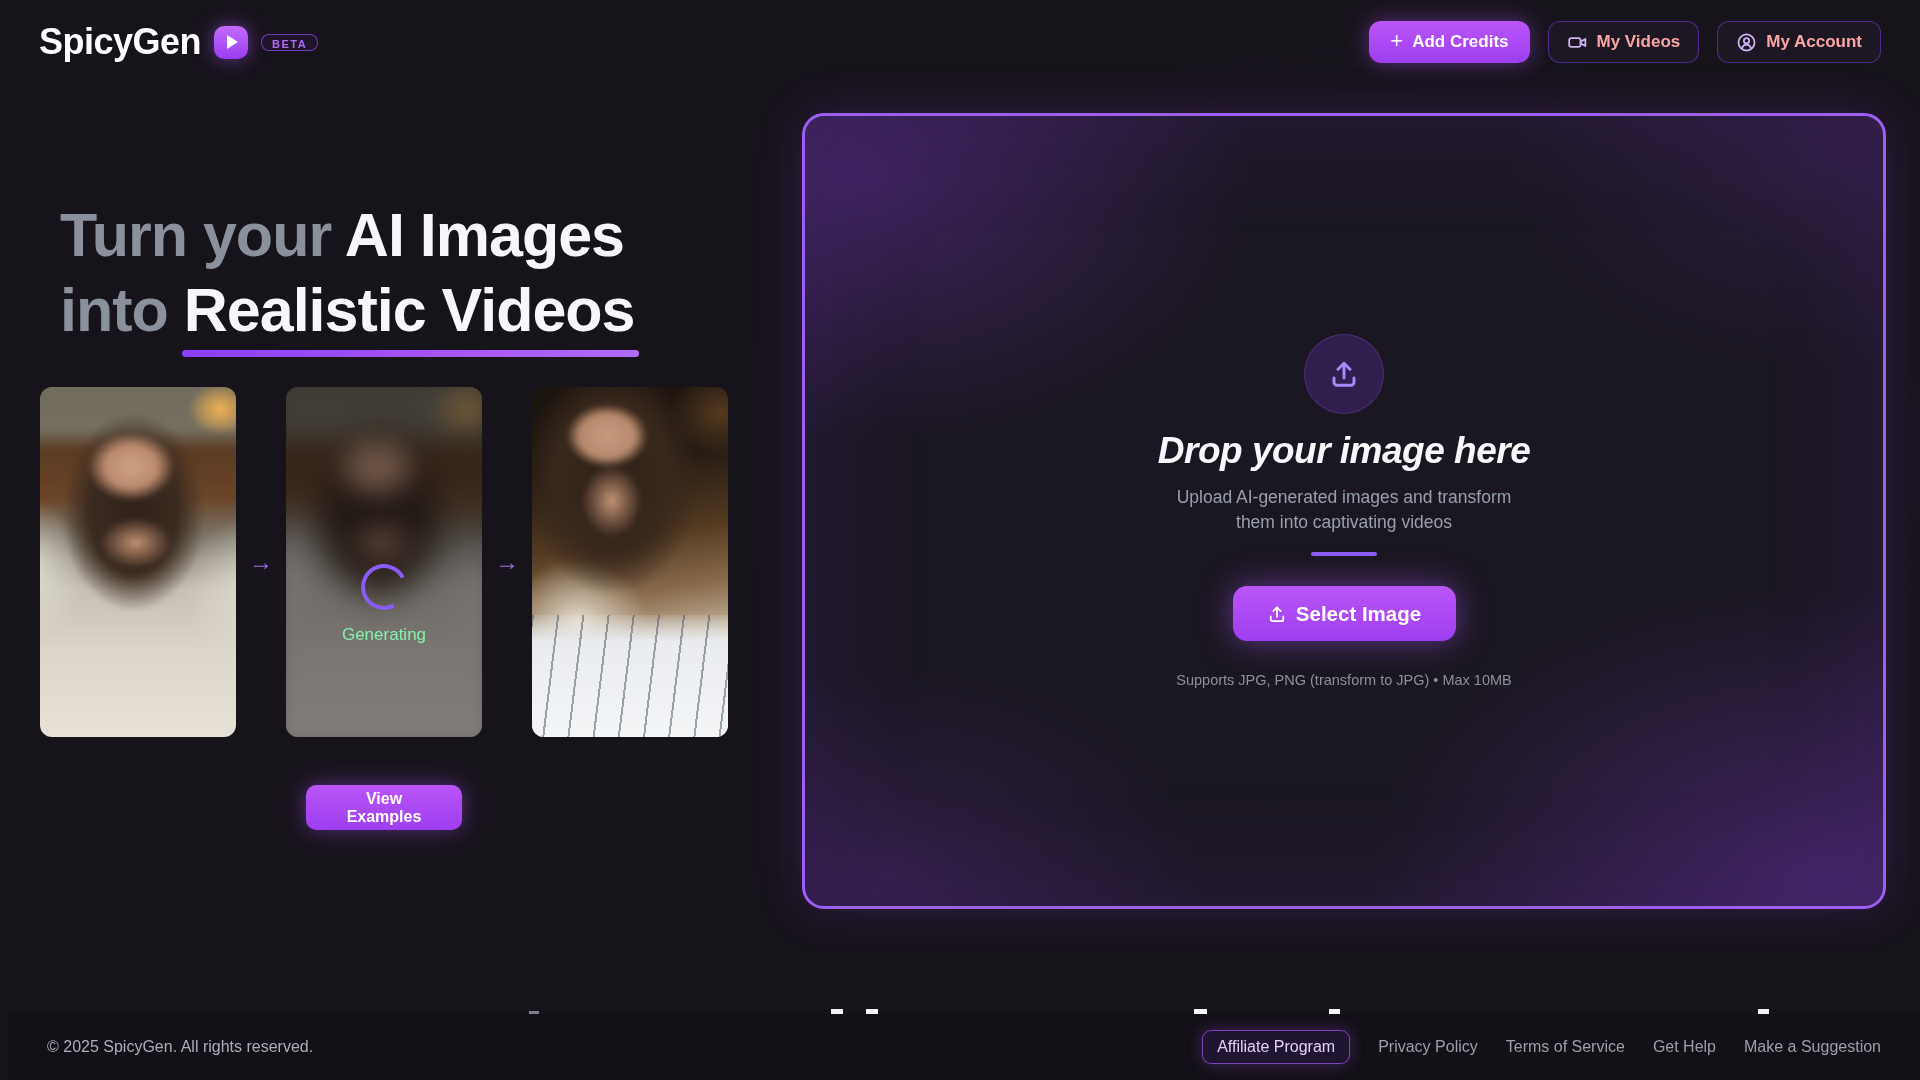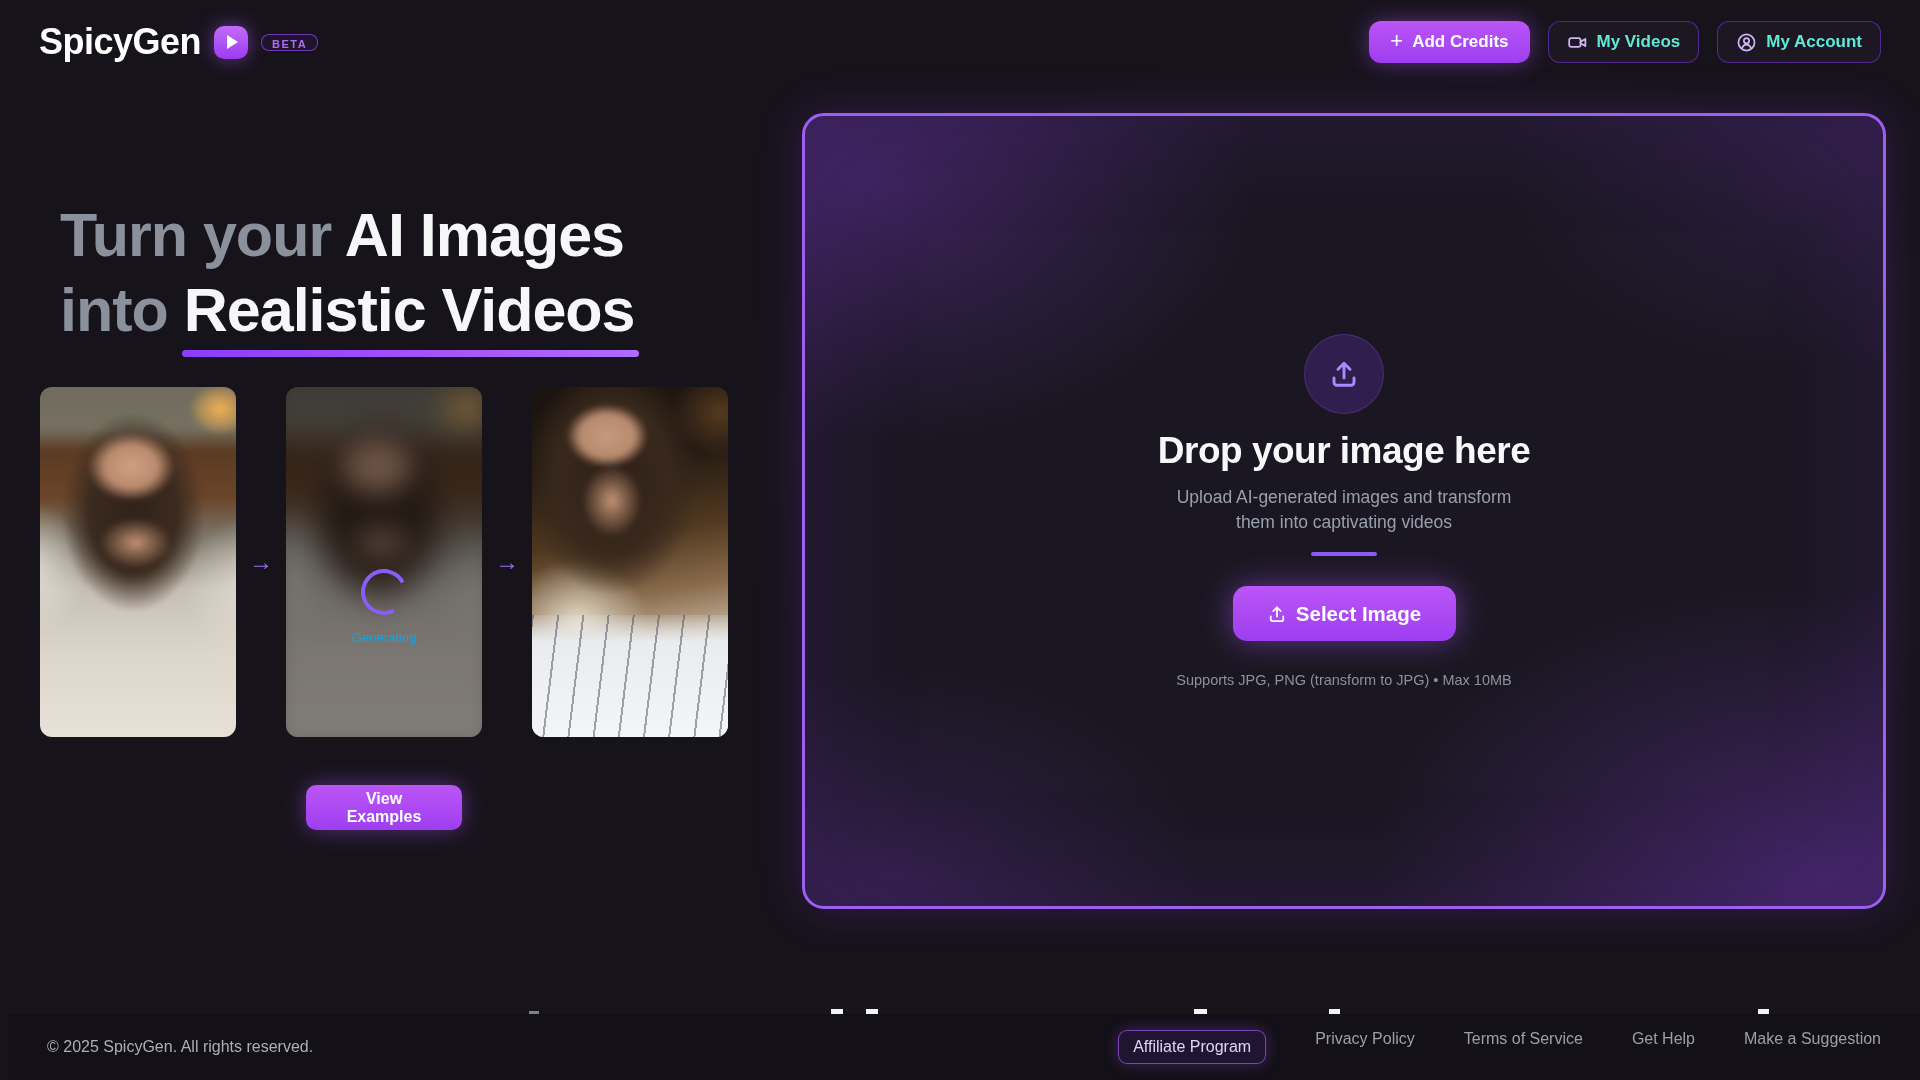--- a/index.html
+++ b/index.html
@@ -28,21 +28,21 @@
     border:1.5px solid rgba(140,70,235,.75); border-radius:8px; padding:3px 10px 0;
     background:rgba(124,58,237,.07); }
 
   .header-actions { display:flex; align-items:center; gap:18px; }
   .btn { display:flex; align-items:center; justify-content:center; gap:9px;
     height:42px; border-radius:12px; border:none; cursor:pointer;
     font-family:"Liberation Sans", sans-serif; font-size:17px; font-weight:bold; }
   .btn-primary { color:#ffffff; padding:0 21px;
     background:linear-gradient(180deg,#bb55f7 0%, #9d3ef0 100%);
     box-shadow:0 0 22px rgba(168,85,247,.45); }
-  .btn-ghost { color:#5eead4; padding:12px 18px; background:rgba(31,25,39,.75);
+  .btn-ghost { color:#fca5a5; padding:12px 18px; background:rgba(31,25,39,.75);
     border:1.5px solid rgba(124,58,237,.55); }
   .plus-glyph { font-size:22px; font-weight:normal; line-height:1; position:relative; top:-1px; }
   .ico { display:inline-flex; }
 
   
   .hero-title { position:absolute; left:60px; top:198px; font-size:61px; font-weight:bold;
     letter-spacing:-1px; line-height:75px; white-space:nowrap; }
   .hero-title .muted { color:#8a919d; }
   .hero-title .strong { color:#f6f7f9; }
   .u-wrap { position:relative; display:inline-block; }
@@ -71,21 +71,21 @@
       radial-gradient(112px 150px at 42% 28%, #2e1f16 0%, #3a281b 50%, rgba(58,40,27,0) 78%),
       radial-gradient(74px 62px at 90% 11%, #573a1e 0%, rgba(87,58,30,0) 70%),
       radial-gradient(95px 85px at 27% 66%, #e3dbc9 0%, rgba(227,219,201,0) 75%),
       linear-gradient(170deg,#17110d 0%, #241a12 26%, #53391f 44%, #8a6a4a 58%, #cdbfa8 72%, #e7e2da 86%, #eceae6 100%);
   }
   .ph.blurred { filter:blur(12px) brightness(.82) saturate(.9); }
   .card-overlay { position:absolute; inset:0; background:rgba(12,9,12,.34);
     display:flex; flex-direction:column; align-items:center; justify-content:flex-end; padding-bottom:92px; }
   .spinner { width:46px; height:46px; border-radius:50%;
     border:4px solid #8b5cf6; border-right-color:transparent; transform:rotate(18deg); }
-  .gen-label { margin-top:15px; font-size:13px; color:#0ea5e9; }
+  .gen-label { margin-top:15px; font-size:17px; color:#86efac; }
   .bedding { position:absolute; left:0; right:0; bottom:0; height:35%;
     background:
       repeating-linear-gradient(97deg, rgba(72,78,94,.5) 0 2px, rgba(0,0,0,0) 2px 25px),
       linear-gradient(180deg, rgba(233,235,238,.15) 0%, #e9ebee 22%, #f3f5f7 100%);
     filter:blur(.6px); }
   .arrow-glyph { width:26px; text-align:center; font-size:24px; color:#a06bf0; }
 
   .view-examples { position:absolute; left:306px; top:785px; width:156px; height:45px;
     border-radius:10px; font-size:16px; }
 
@@ -96,36 +96,36 @@
       radial-gradient(620px 420px at 6% 8%, rgba(138,63,226,.30), rgba(138,63,226,0) 62%),
       radial-gradient(720px 460px at 94% 96%, rgba(138,63,226,.32), rgba(138,63,226,0) 62%),
       radial-gradient(520px 340px at 8% 96%, rgba(138,63,226,.18), rgba(138,63,226,0) 60%),
       radial-gradient(520px 340px at 94% 6%, rgba(138,63,226,.14), rgba(138,63,226,0) 60%),
       #1b1722;
     box-shadow:inset 0 0 120px rgba(120,50,210,.18), 0 0 45px rgba(138,63,226,.22);
     display:flex; flex-direction:column; align-items:center; justify-content:center; }
   .up-circle { width:80px; height:80px; border-radius:50%;
     background:rgba(124,58,237,.22); border:1px solid rgba(150,90,240,.25);
     display:flex; align-items:center; justify-content:center; }
-  .dz-title { font-size:37px; font-weight:bold; color:#f7f8fa; margin-top:16px; letter-spacing:-0.5px; }
+  .dz-title { font-size:37px; font-weight:bold; color:#f7f8fa; margin-top:16px; letter-spacing:-0.5px;font-style:italic; }
   .dz-sub { font-size:17.5px; line-height:25px; color:#98a0ac; text-align:center;
     max-width:350px; margin-top:13px; }
   .dz-divider { width:66px; height:4px; border-radius:2px; background:#8b5cf6; margin-top:17px; }
   .select-btn { width:223px; height:55px; border-radius:14px; font-size:20.5px; margin-top:30px;
     box-shadow:0 0 30px rgba(168,85,247,.5); }
   .dz-supports { font-size:14.5px; color:#8b919c; margin-top:31px; }
 
   
   .frag { position:absolute; background:#f3f4f6; }
 
   
   .footer { position:absolute; left:8px; right:0; bottom:0; height:66px; background:#131017;
     display:flex; align-items:center; justify-content:space-between; padding:0 39px; }
   .copyright { font-size:16px; color:#aab0b8; }
-  .footer-nav { display:flex; gap:49px; }
+  .footer-nav { display:flex; align-items:center; gap:28px; }
   .footer-link { font-size:16px; color:#9aa0a8; text-decoration:none; cursor:pointer; }
   .footer-link.pill { color:#e2d0f7; padding:7px 14px; border-radius:9px;
     border:1.5px solid rgba(168,85,247,.7); background:rgba(124,58,237,.12);
     box-shadow:0 0 16px rgba(168,85,247,.3); }
 </style>
 </head>
 <body>
 
 <header class="header">
   <div class="logo">

